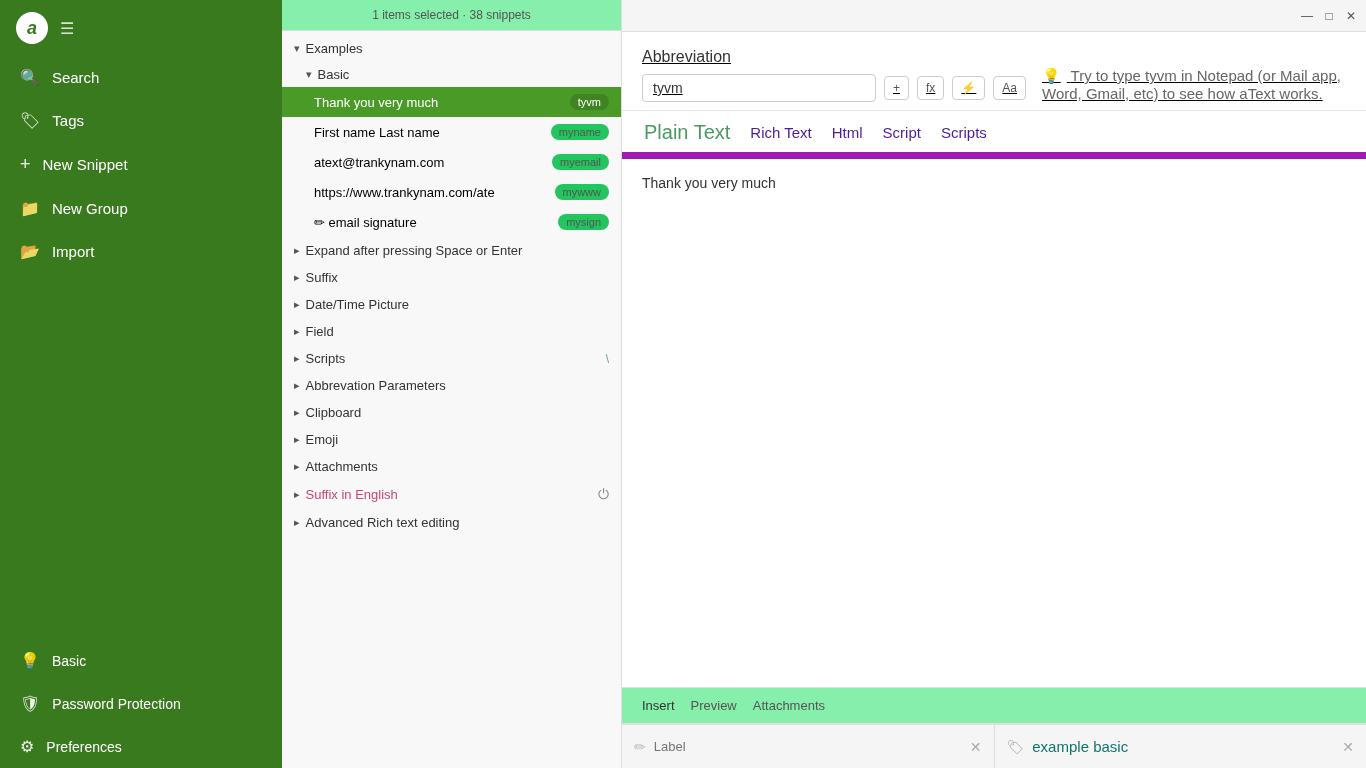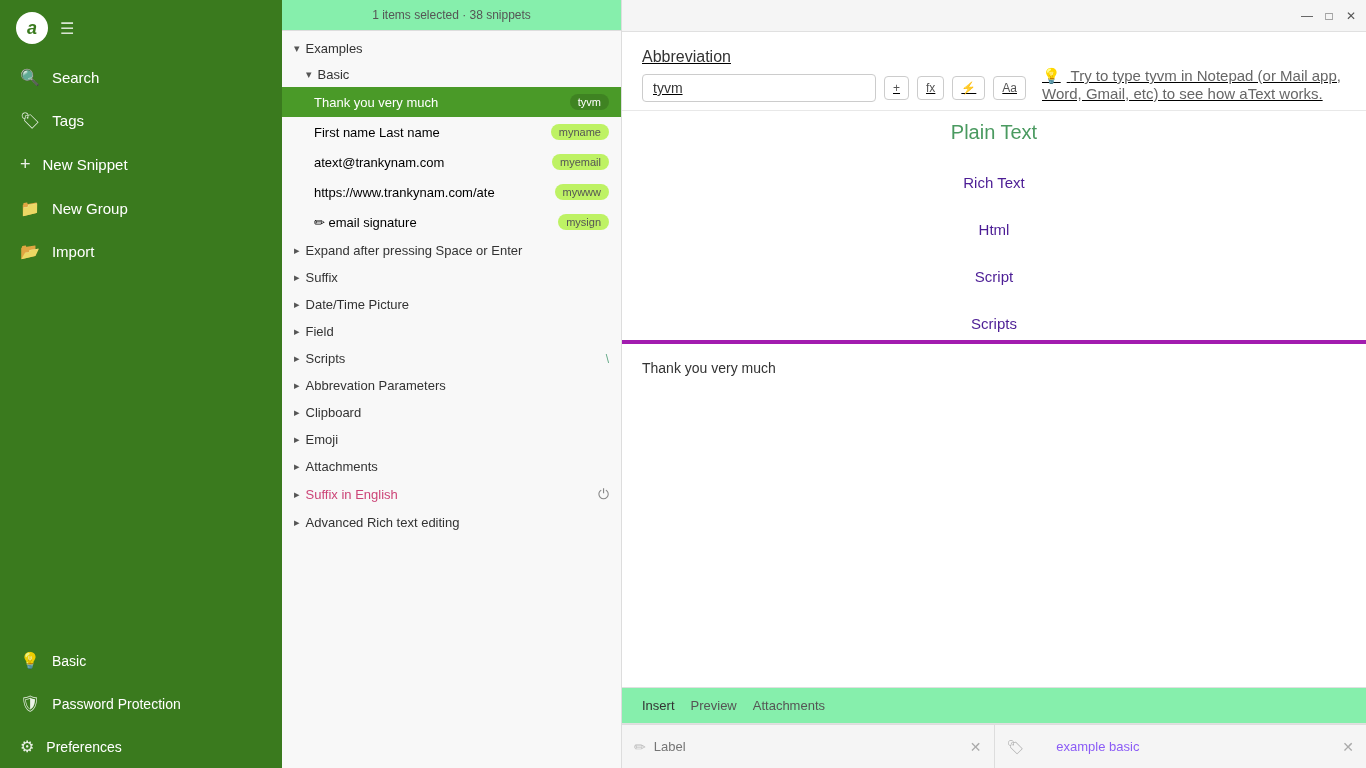--- a/index.html
+++ b/index.html
@@ -103,21 +103,21 @@
     }
     .snippet-item .snippet-name { flex: 1; }
     .snippet-badge {
       background: rgba(0,0,0,0.15);
       color: #fff;
       border-radius: 10px;
       padding: 2px 8px;
       font-size: 11px;
     }
     .snippet-item:not(.selected) .snippet-badge {
-      background: #bef264;
+      background: #22c55e;
       color: #555;
     }
     .collapsed-group {
       display: flex;
       align-items: center;
       padding: 6px 12px;
       font-size: 13px;
       color: #333;
       cursor: pointer;
     }
@@ -202,23 +202,22 @@
       padding: 12px 20px;
       font-size: 15px;
       color: #666;
       border-bottom: 1px solid #e8e8e8;
     }
     #tip-section .tip-icon { color: #f0a020; margin-right: 6px; }
     #tab-bar {
       display: flex;
       align-items: center;
       padding: 4px 20px 0;
-      border-bottom: 4px solid #a21caf;
+      border-bottom: 7px solid #a21caf;
       gap: 16px;
-      flex-direction: column;
     }
     .tab-item {
       padding: 6px 2px;
       font-size: 15px;
       cursor: pointer;
       border-bottom: 2px solid transparent;
       color: #4c1d95;
     }
     .tab-item.plain-text {
       color: #4a9a60;
@@ -278,24 +277,23 @@
       font-size: 14px;
     }
     #tag-section {
       display: flex;
       align-items: center;
       flex: 1;
       padding: 0 12px;
       height: 100%;
     }
     #tag-value {
-      font-size: 13px;
-      color: #8b5cf6;
-      flex: 1;
-      margin-left: 24px;
+      font-size: 15px;
+      color: #0f766e;
+      flex: 1;
     }
     #tag-icon { color: #aaa; cursor: pointer; font-size: 14px; margin-right: 8px; }
     #tag-clear { color: #aaa; cursor: pointer; font-size: 14px; }
   </style>
 </head>
 <body>
 
 <div id="sidebar">
   <div id="sidebar-logo">
     <div class="logo-circle">

